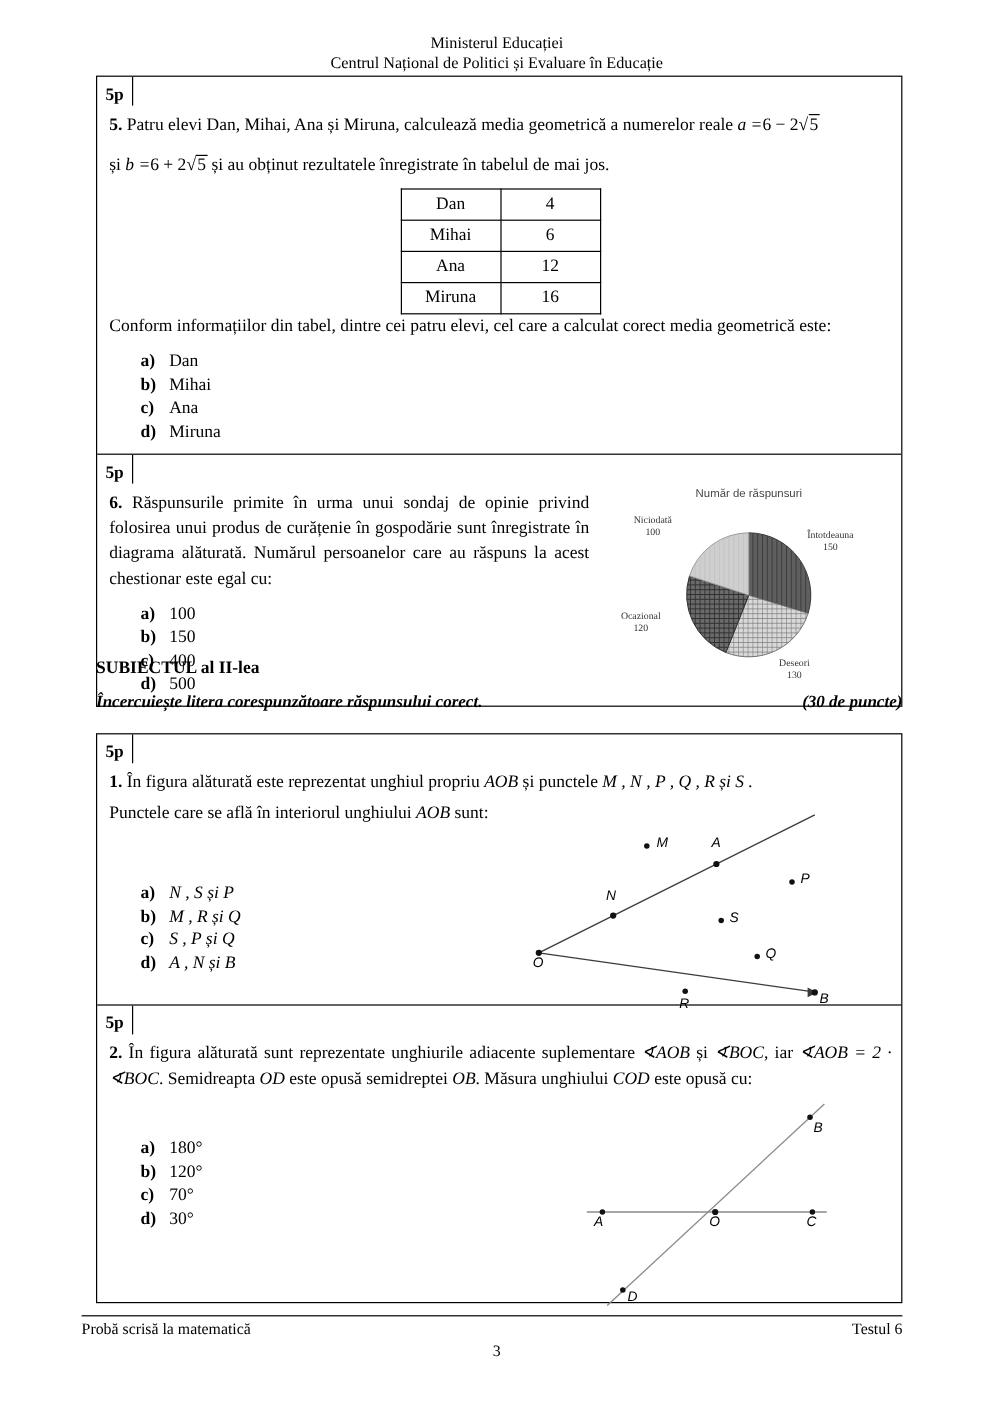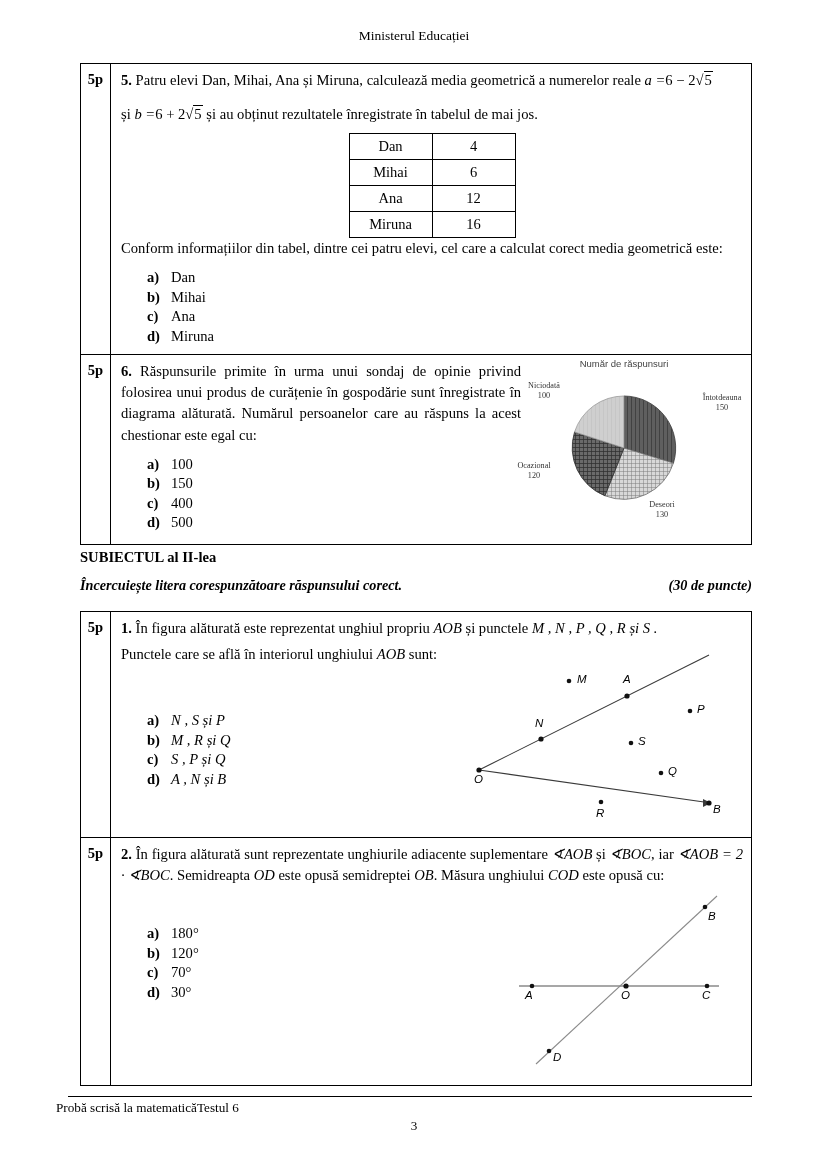--- a/index.html
+++ b/index.html
@@ -39,20 +39,21 @@
     border: 1.6px solid #000;
     box-sizing: border-box;
   }
   #table-part1 { top: 63px; }
   #table-part2 { top: 611px; }
 
   .q-row {
     display: flex;
     align-items: stretch;
     box-sizing: border-box;
+    flex-direction: column;
   }
   .q-row + .q-row { border-top: 1.3px solid #000; }
 
   .points-cell {
     width: 30px;
     min-width: 30px;
     border-right: 1.3px solid #000;
     box-sizing: border-box;
     font-weight: bold;
     font-size: 14.5px;
@@ -162,40 +163,42 @@
 
   
   .footer-rule {
     position: absolute;
     left: 68px; top: 1096px;
     width: 684px;
     border-top: 1.1px solid #000;
   }
   .footer-row {
     position: absolute;
-    left: 56px; top: 1100px;
+    left: 68px; top: 1100px;
     width: 684px;
     display: flex;
+    justify-content: space-between;
     font-size: 13.2px;
   }
   .page-number {
     position: absolute;
     left: 0; top: 1118px;
     width: 828px;
     text-align: center;
     font-size: 13.2px;
   }
 </style>
 </head>
 <body>
 
 <div class="page">
 
   <div class="doc-header">
     <div>Ministerul Educației</div>
+    <div>Centrul Național de Politici și Evaluare în Educație</div>
   </div>
 
   <div class="exam-table" id="table-part1">
 
     <div class="q-row" style="min-height:281px;">
       <div class="points-cell">5p</div>
       <div class="body-cell">
         <div class="qtext">
           <span class="qnum">5.</span>
           <span>Patru elevi Dan, Mihai, Ana și Miruna, calculează media geometrică a numerelor reale</span>
@@ -312,21 +315,21 @@
 
             <path d="M125 93 L105.90 140.79 A52 52 0 0 1 75.55 76.93 Z" fill="url(#pat-dark-check)" stroke="#2e2e2e" stroke-width="0.8"></path>
 
             <path d="M125 93 L75.55 76.93 A52 52 0 0 1 125 41 Z" fill="url(#pat-plain-light)" stroke="#9a9a9a" stroke-width="0.8"></path>
           </svg>
 
           <div class="chart-lbl" style="left:6px; top:26px; width:78px;">
             <div>Niciodată</div>
             <div>100</div>
           </div>
-          <div class="chart-lbl" style="left:184px; top:38px; width:78px;">
+          <div class="chart-lbl" style="left:154px; top:38px; width:78px;">
             <div>Întotdeauna</div>
             <div>150</div>
           </div>
           <div class="chart-lbl" style="left:-4px; top:106px; width:78px;">
             <div>Ocazional</div>
             <div>120</div>
           </div>
           <div class="chart-lbl" style="left:124px; top:145px; width:78px;">
             <div>Deseori</div>
             <div>130</div>

